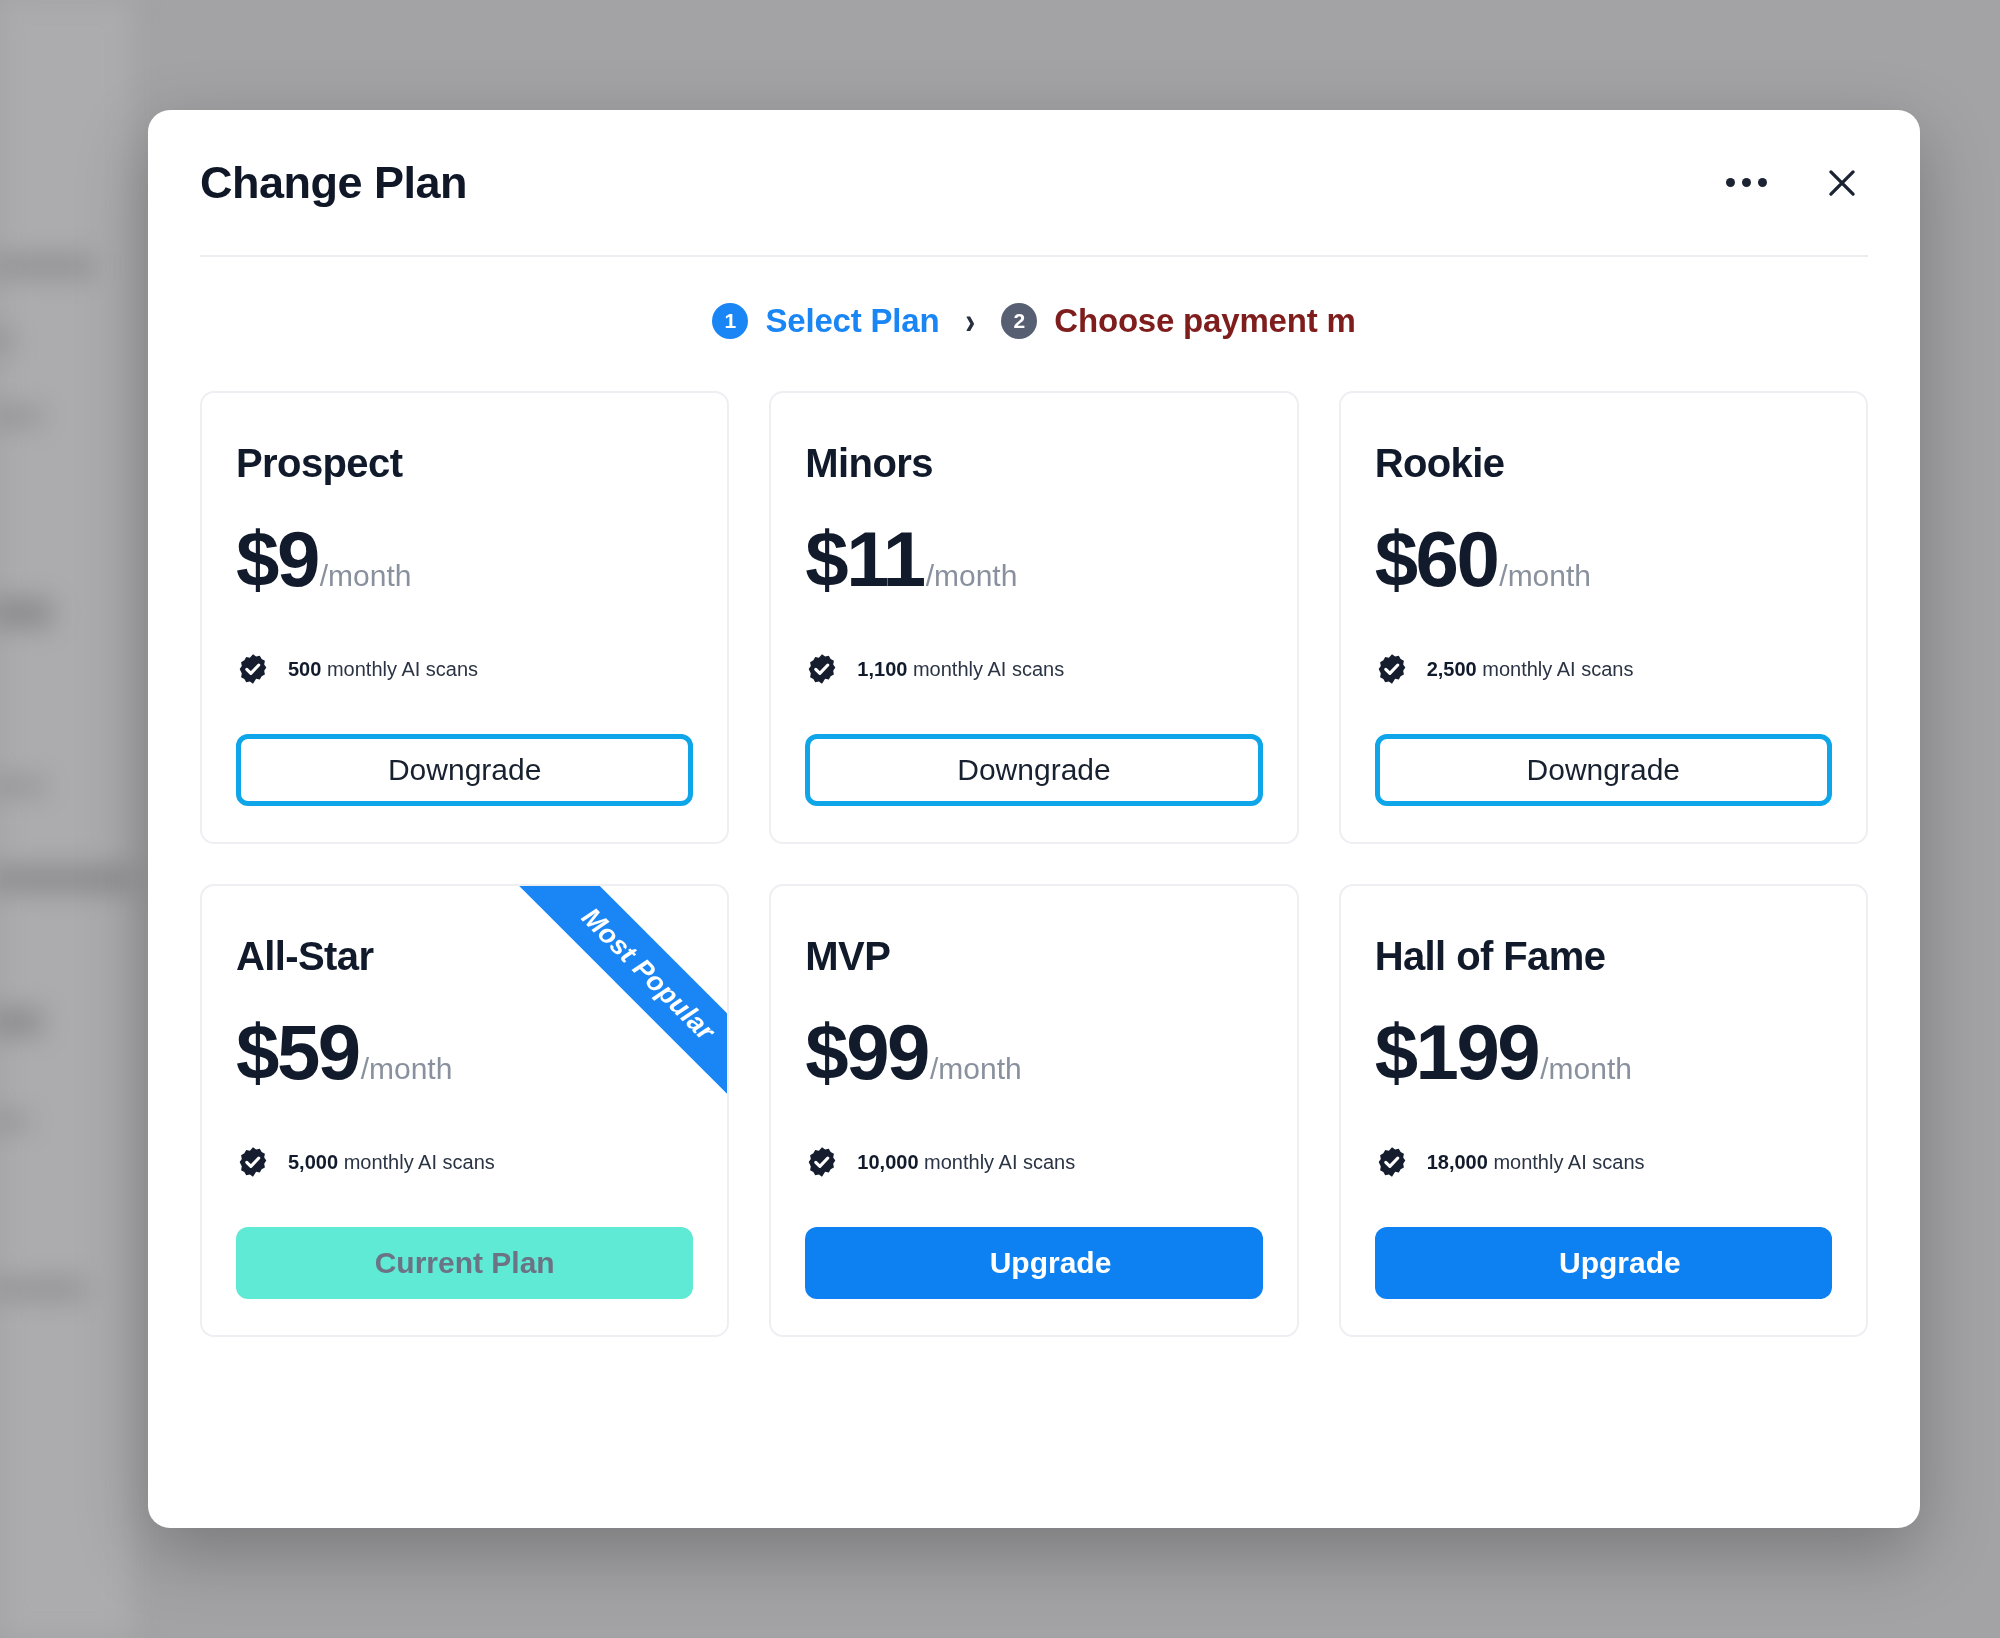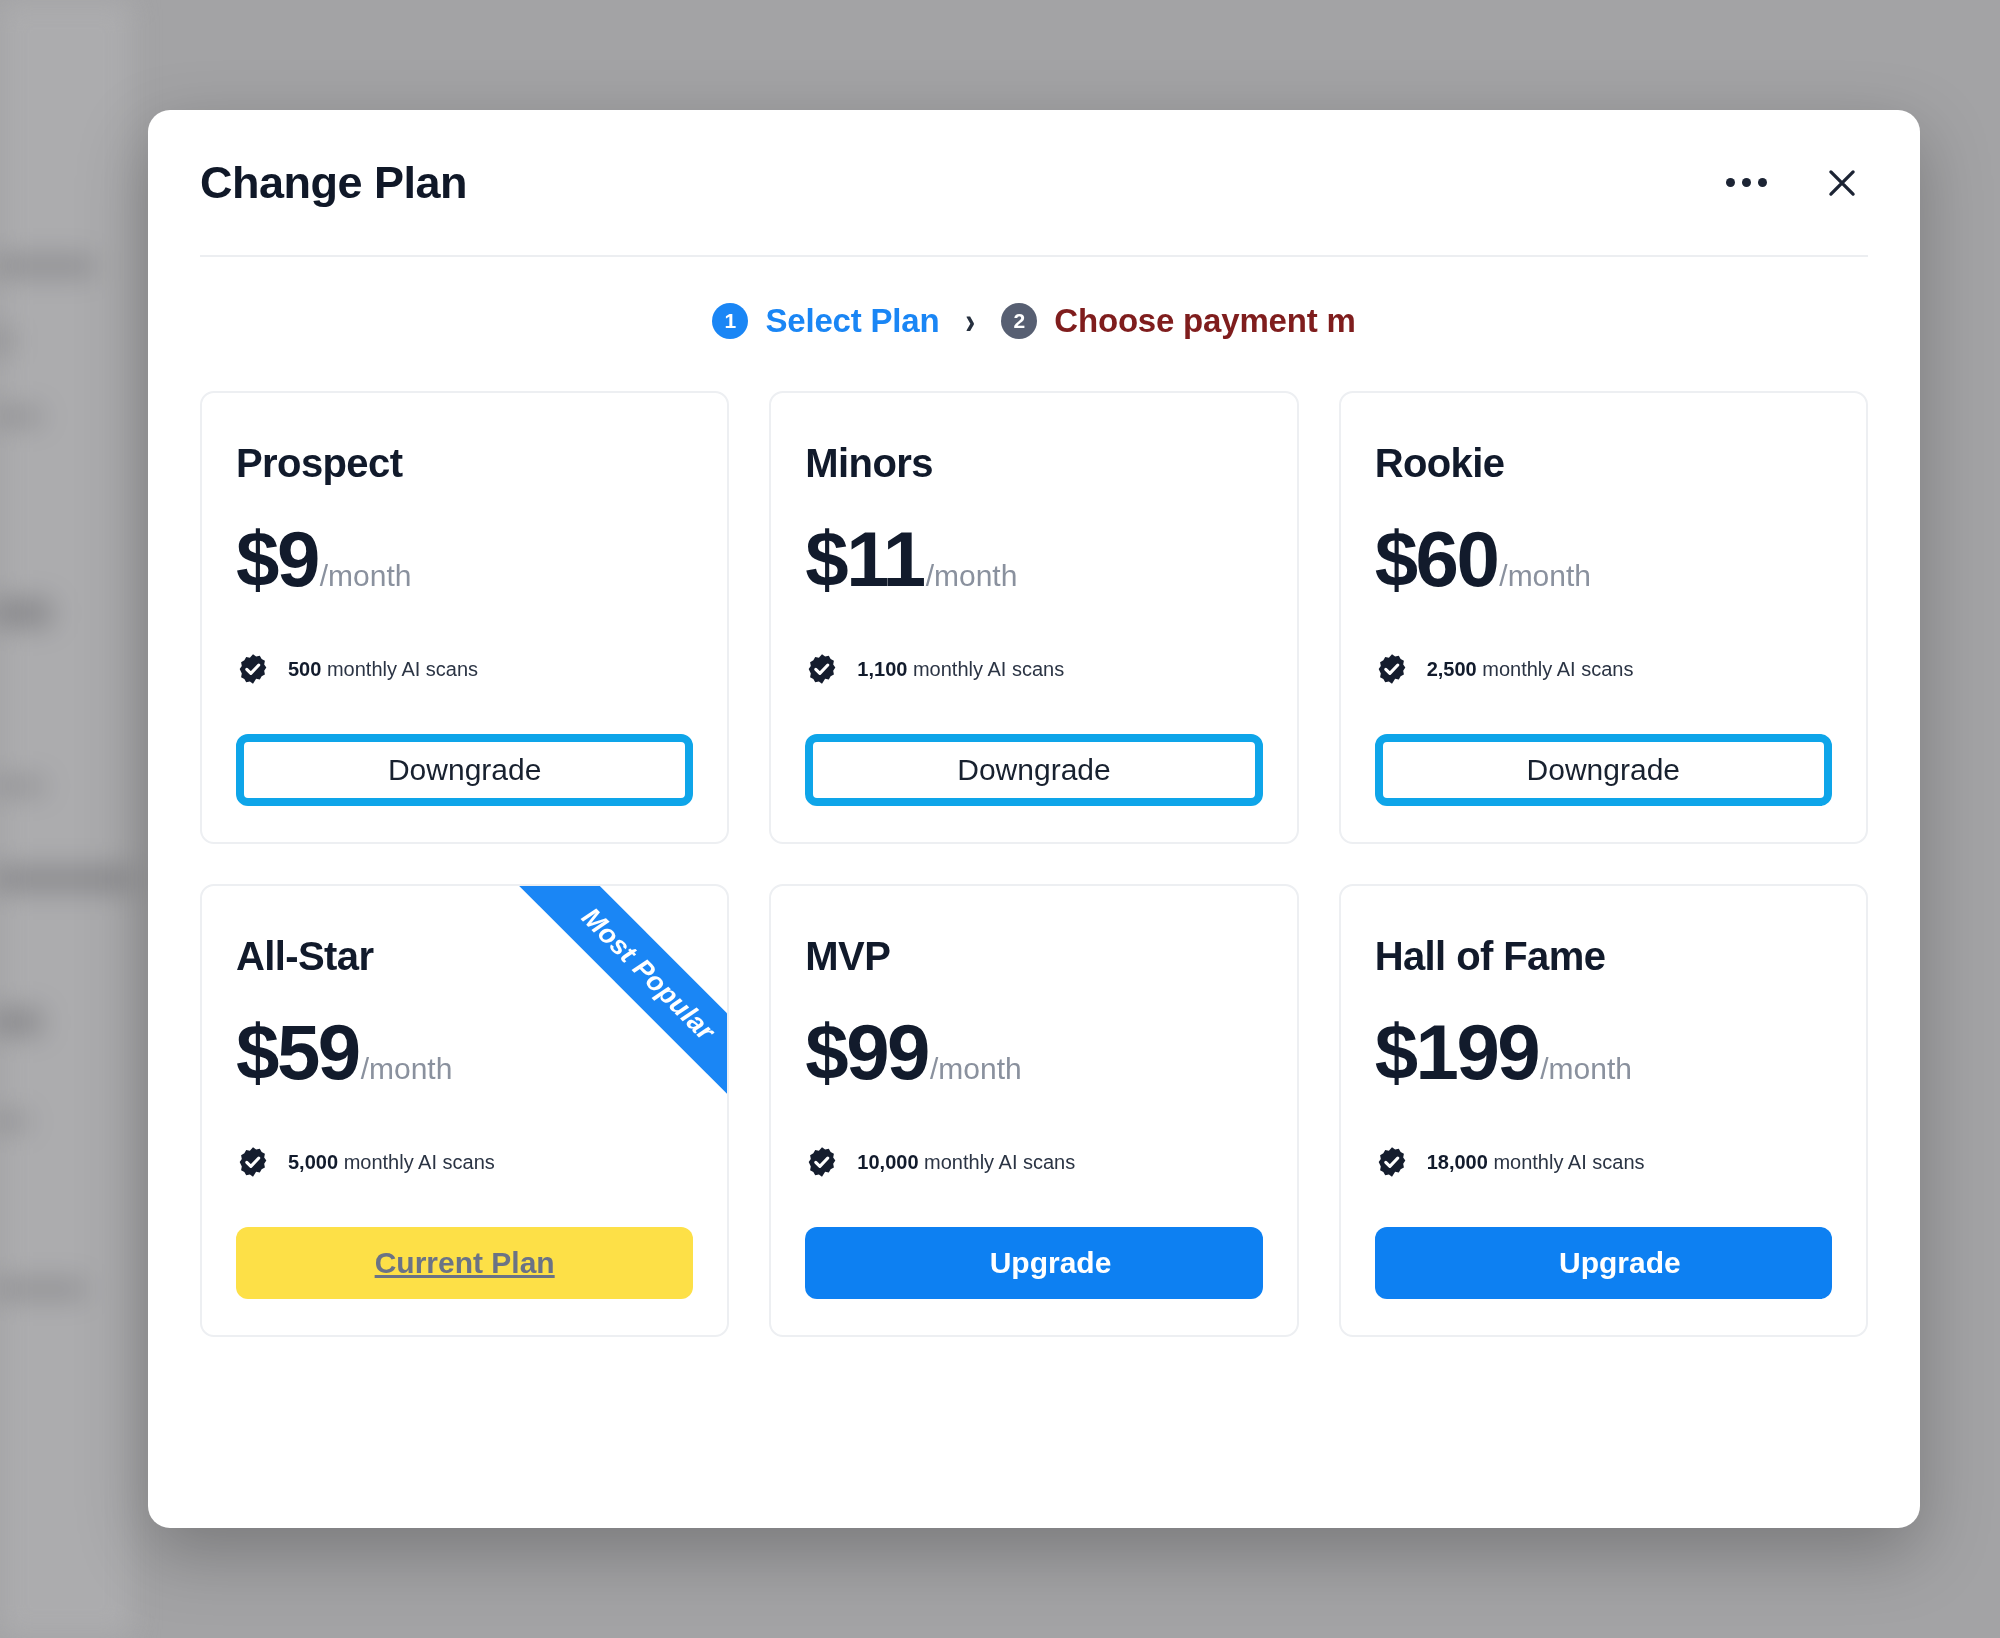--- a/index.html
+++ b/index.html
@@ -217,36 +217,35 @@
     width: 100%;
     height: 72px;
     border-radius: 12px;
     font-size: 30px;
     cursor: pointer;
     border: none;
     font-family: inherit;
   }
   .btn-outline {
     background: #fff;
-    border: 8px solid #0ea5e9;
+    border: 5px solid #0ea5e9;
     color: #18212f;
     font-weight: normal;
   }
   .btn-primary {
     background: #0d80f2;
     color: #ffffff;
     font-weight: bold;
     padding-left: 33px;
   }
   .btn-disabled {
-    background: #fde047;
+    background: #5eead4;
     color: #6b7385;
     font-weight: bold;
     cursor: default;
-    text-decoration: underline;
   }
 
   
   .ribbon {
     position: absolute;
     top: 60px;
     right: -86px;
     width: 330px;
     background: #1a86f5;
     color: #fff;

